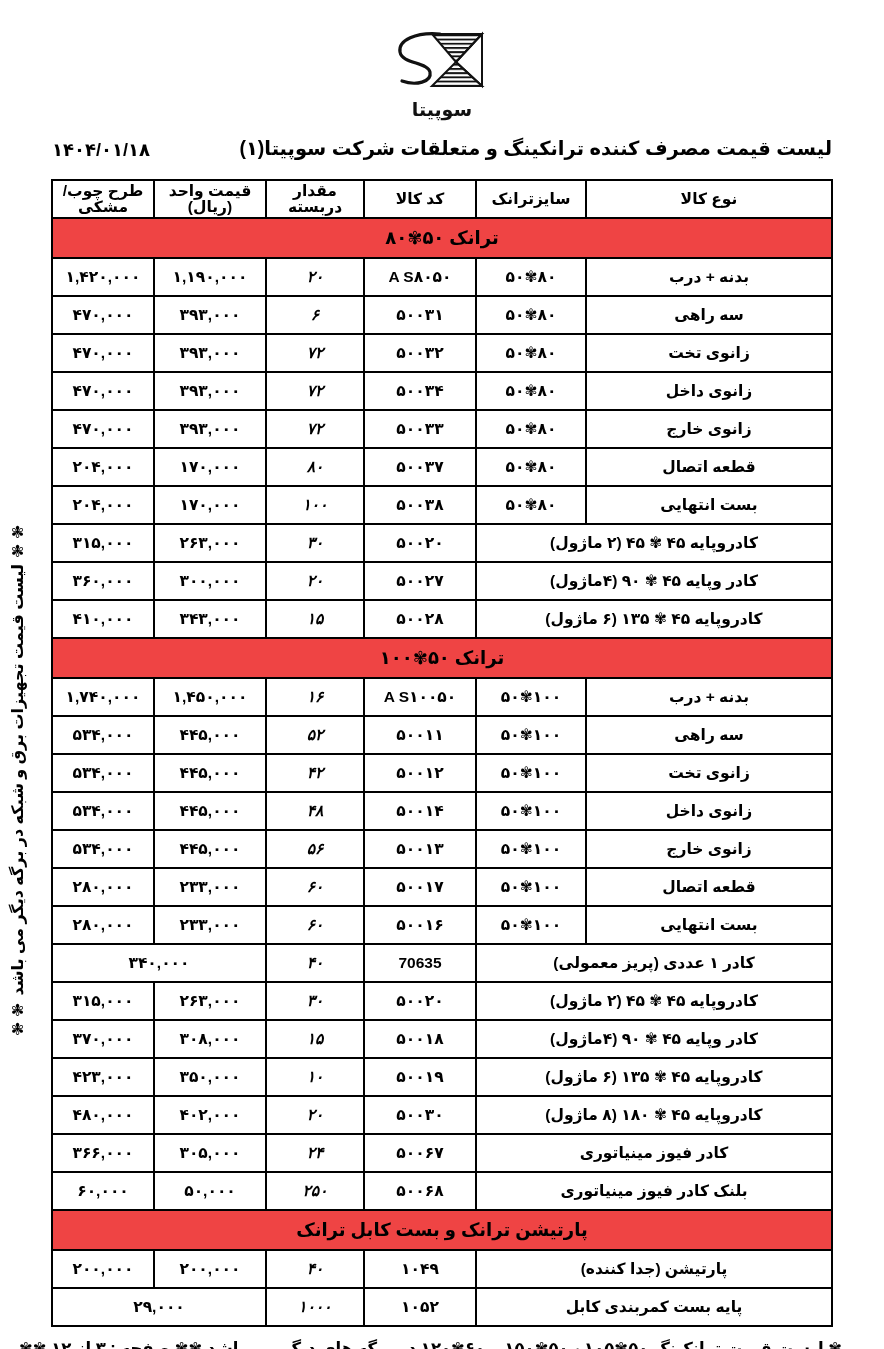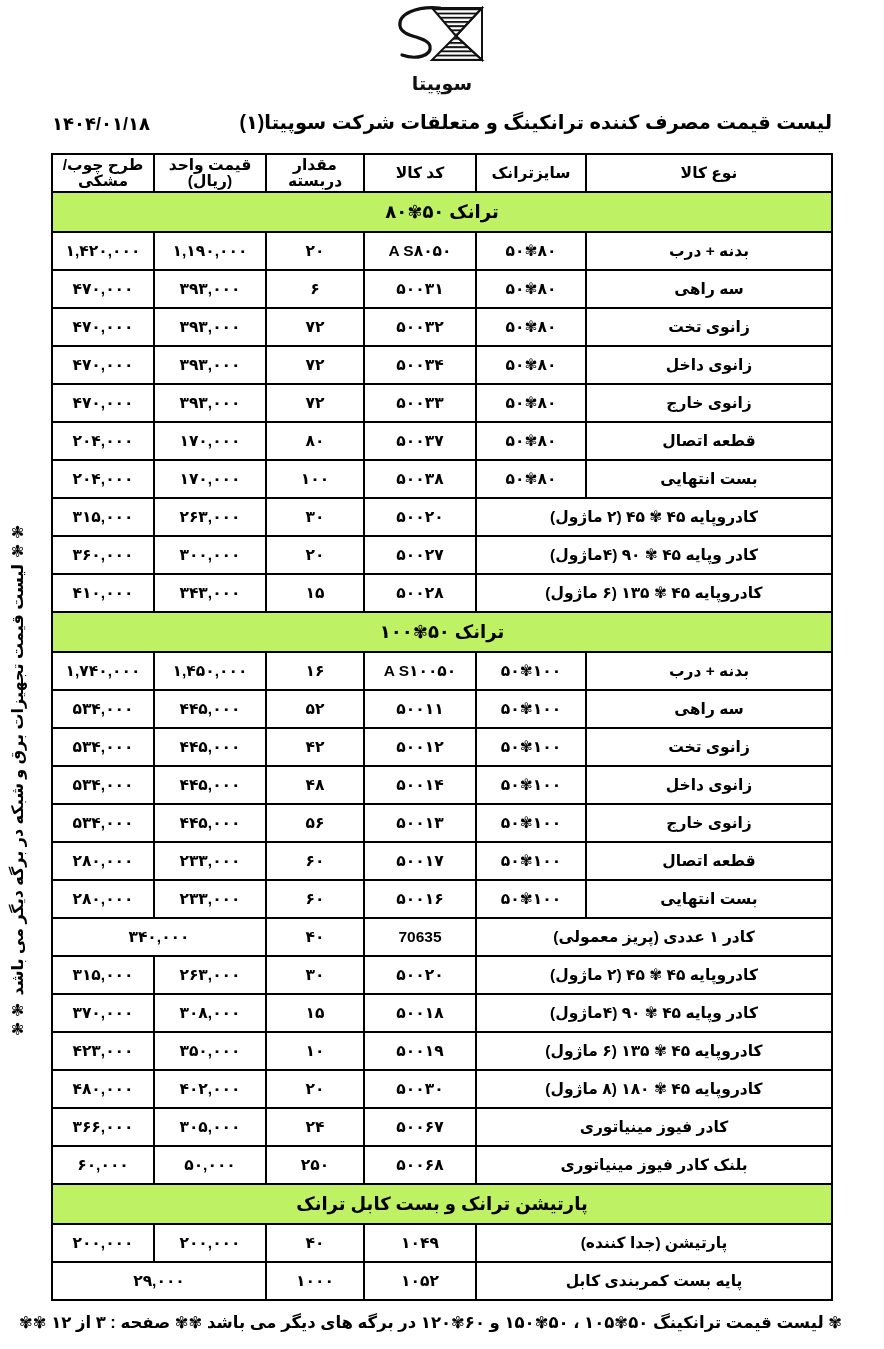--- a/index.html
+++ b/index.html
@@ -14,20 +14,21 @@
     font-family: "Liberation Sans", "DejaVu Sans", sans-serif;
     color: #000000;
     position: relative;
     overflow: hidden;
   }
 
   
   .logo-wrap {
     width: 100%;
     text-align: center;
+    padding-top: 26px;
   }
   .logo-mark {
     display: inline-block;
     line-height: 0;
   }
   .logo-name {
     margin-top: 2px;
     font-size: 19px;
     font-weight: bold;
     letter-spacing: 0.5px;
@@ -95,41 +96,42 @@
     background: #ffffff;
   }
   thead th {
     background: #e9e9e9;
     height: 44px;
     font-size: 14.5px;
     line-height: 1.05;
     padding: 0 3px;
   }
   tr.section td {
-    background: #bef264;
+    background: #ef4444;
     font-size: 18px;
     font-weight: bold;
     height: 38px;
   }
   td.name {
     padding-right: 0;
     font-size: 16px;
     border-radius: 16px;
   }
   td.code, td.size, td.qty {
     font-size: 16px;
   }
   td.price {
     font-size: 16px;
     direction: ltr;
     unicode-bidi: isolate;
   }
   td.qty {
     direction: ltr;
     unicode-bidi: isolate;
+    font-style: italic;
   }
   td.code {
     direction: ltr;
     unicode-bidi: isolate;
   }
   td.size {
     direction: ltr;
     unicode-bidi: isolate;
   }
 

